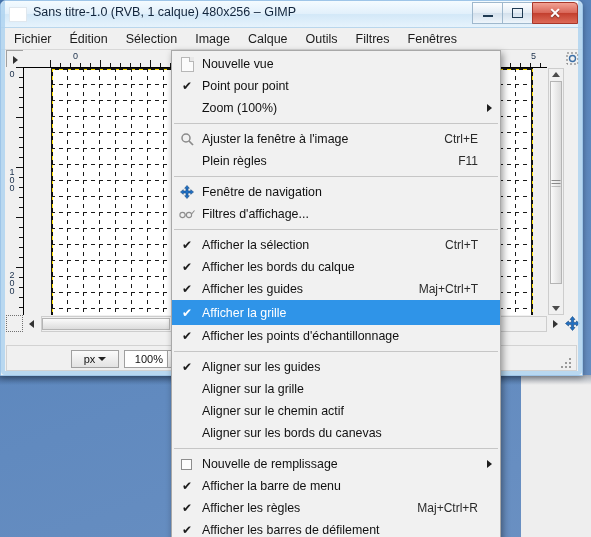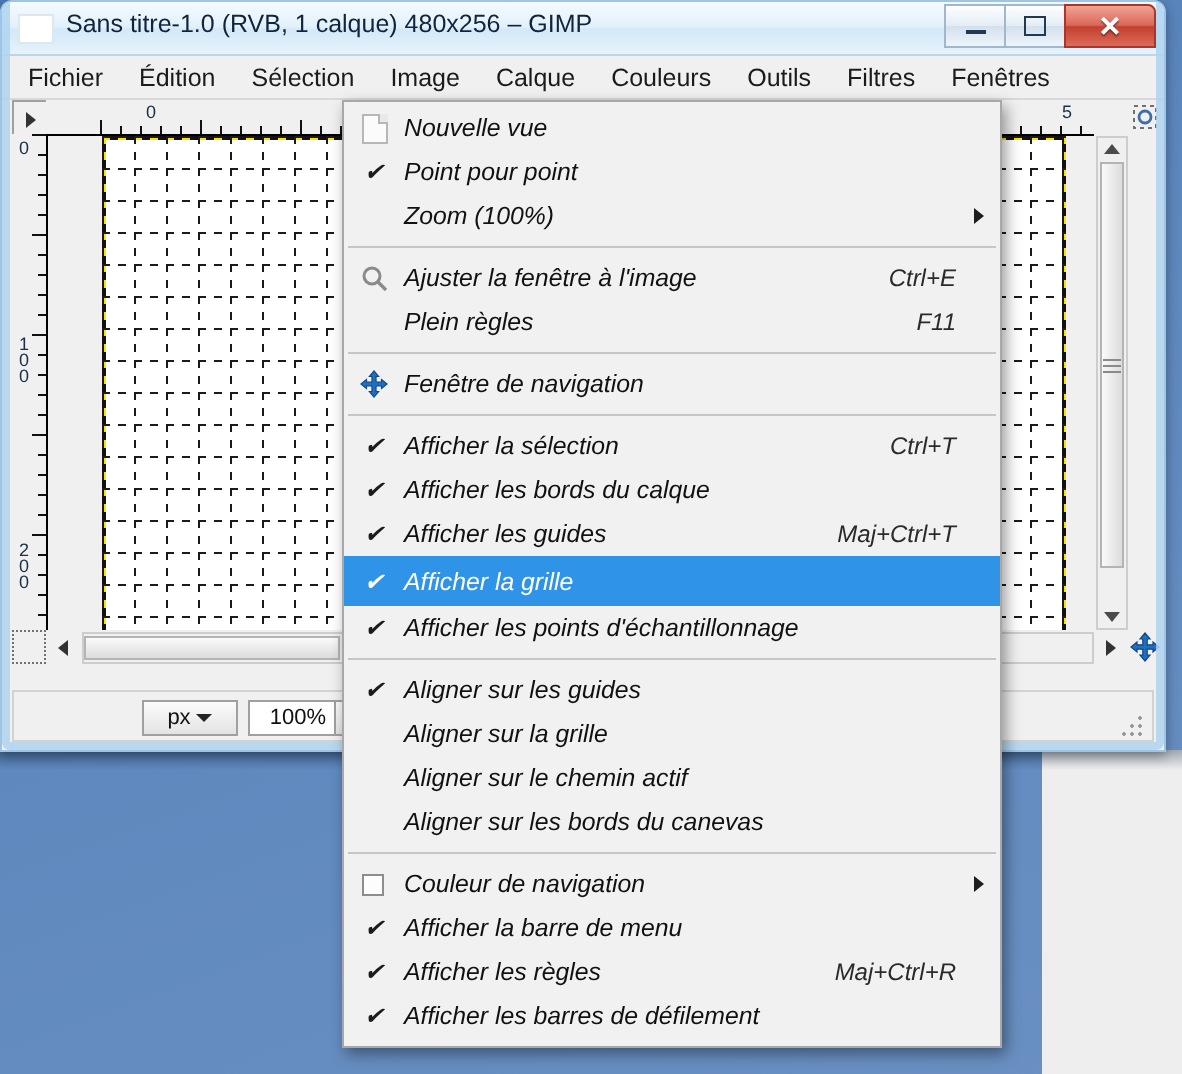--- a/index.html
+++ b/index.html
@@ -231,21 +231,20 @@
     box-shadow: 2px 3px 7px rgba(0,0,0,.4);
     padding: 2px 0 4px 0;
     box-sizing: border-box;
     z-index: 50;
   }
   .mi {
     height: 22px; display: flex; align-items: center;
     font-size: 12.4px; color: #111; position: relative;
     padding-left: 30px; padding-right: 22px; cursor: default;
     white-space: nowrap;
-    font-style: italic;
   }
   .mi.tall { height: 25px; }
   .mi.sel { background: #2f94e8; color: #ffffff; }
   .mi .accel {
     position: absolute; right: 22px; font-size: 12px; color: #2a2a2a;
   }
   .mi .chk {
     position: absolute; left: 10px; font-size: 12px; color: #1b1b1b; line-height: 1;
   }
   .mi.sel .chk { color: #ffffff; }
@@ -302,23 +301,20 @@
         <span>Édition</span>
       </div>
     <div class="menubar-item">
         <span>Sélection</span>
       </div>
     <div class="menubar-item">
         <span>Image</span>
       </div>
     <div class="menubar-item">
         <span>Calque</span>
-      </div>
-    <div class="menubar-item">
-        <span>Couleurs</span>
       </div>
     <div class="menubar-item">
         <span>Outils</span>
       </div>
     <div class="menubar-item">
         <span>Filtres</span>
       </div>
     <div class="menubar-item">
         <span>Fenêtres</span>
       </div>
@@ -559,20 +555,31 @@
   <div class="sep"></div>
 
   <div class="mi">
     <span class="ico">
       <svg width="14" height="14" viewBox="0 0 15 15">
         <path d="M7.5 0.5 L10 3.5 L8.6 3.5 L8.6 6.4 L11.5 6.4 L11.5 5 L14.5 7.5 L11.5 10 L11.5 8.6 L8.6 8.6 L8.6 11.5 L10 11.5 L7.5 14.5 L5 11.5 L6.4 11.5 L6.4 8.6 L3.5 8.6 L3.5 10 L0.5 7.5 L3.5 5 L3.5 6.4 L6.4 6.4 L6.4 3.5 L5 3.5 Z" fill="#1f6fc4" stroke="#14477f" stroke-width="0.6"></path>
       </svg>
     </span>
     <span>Fenêtre de navigation</span>
   </div>
+  <div class="mi">
+    <span class="ico">
+      <svg width="16" height="10" viewBox="0 0 16 10">
+        <circle cx="3.5" cy="6" r="2.6" fill="none" stroke="#8d8d8d" stroke-width="1.1"></circle>
+        <circle cx="10" cy="6" r="2.6" fill="none" stroke="#8d8d8d" stroke-width="1.1"></circle>
+        <path d="M6.1 6 L7.4 6" stroke="#8d8d8d" stroke-width="1.1"></path>
+        <path d="M12.6 5 L15.5 1.5" stroke="#8d8d8d" stroke-width="1.1" fill="none"></path>
+      </svg>
+    </span>
+    <span>Filtres d'affichage...</span>
+  </div>
 
   <div class="sep"></div>
 
   <div class="mi">
     <span class="chk">✔</span>
     <span>Afficher la sélection</span>
     <span class="accel">Ctrl+T</span>
   </div>
   <div class="mi">
     <span class="chk">✔</span>
@@ -605,21 +612,21 @@
     <span>Aligner sur le chemin actif</span>
   </div>
   <div class="mi">
     <span>Aligner sur les bords du canevas</span>
   </div>
 
   <div class="sep"></div>
 
   <div class="mi">
     <span class="emptybox"></span>
-    <span>Couleur de navigation</span>
+    <span>Nouvelle de remplissage</span>
     <span class="submark"></span>
   </div>
   <div class="mi">
     <span class="chk">✔</span>
     <span>Afficher la barre de menu</span>
   </div>
   <div class="mi">
     <span class="chk">✔</span>
     <span>Afficher les règles</span>
     <span class="accel">Maj+Ctrl+R</span>

